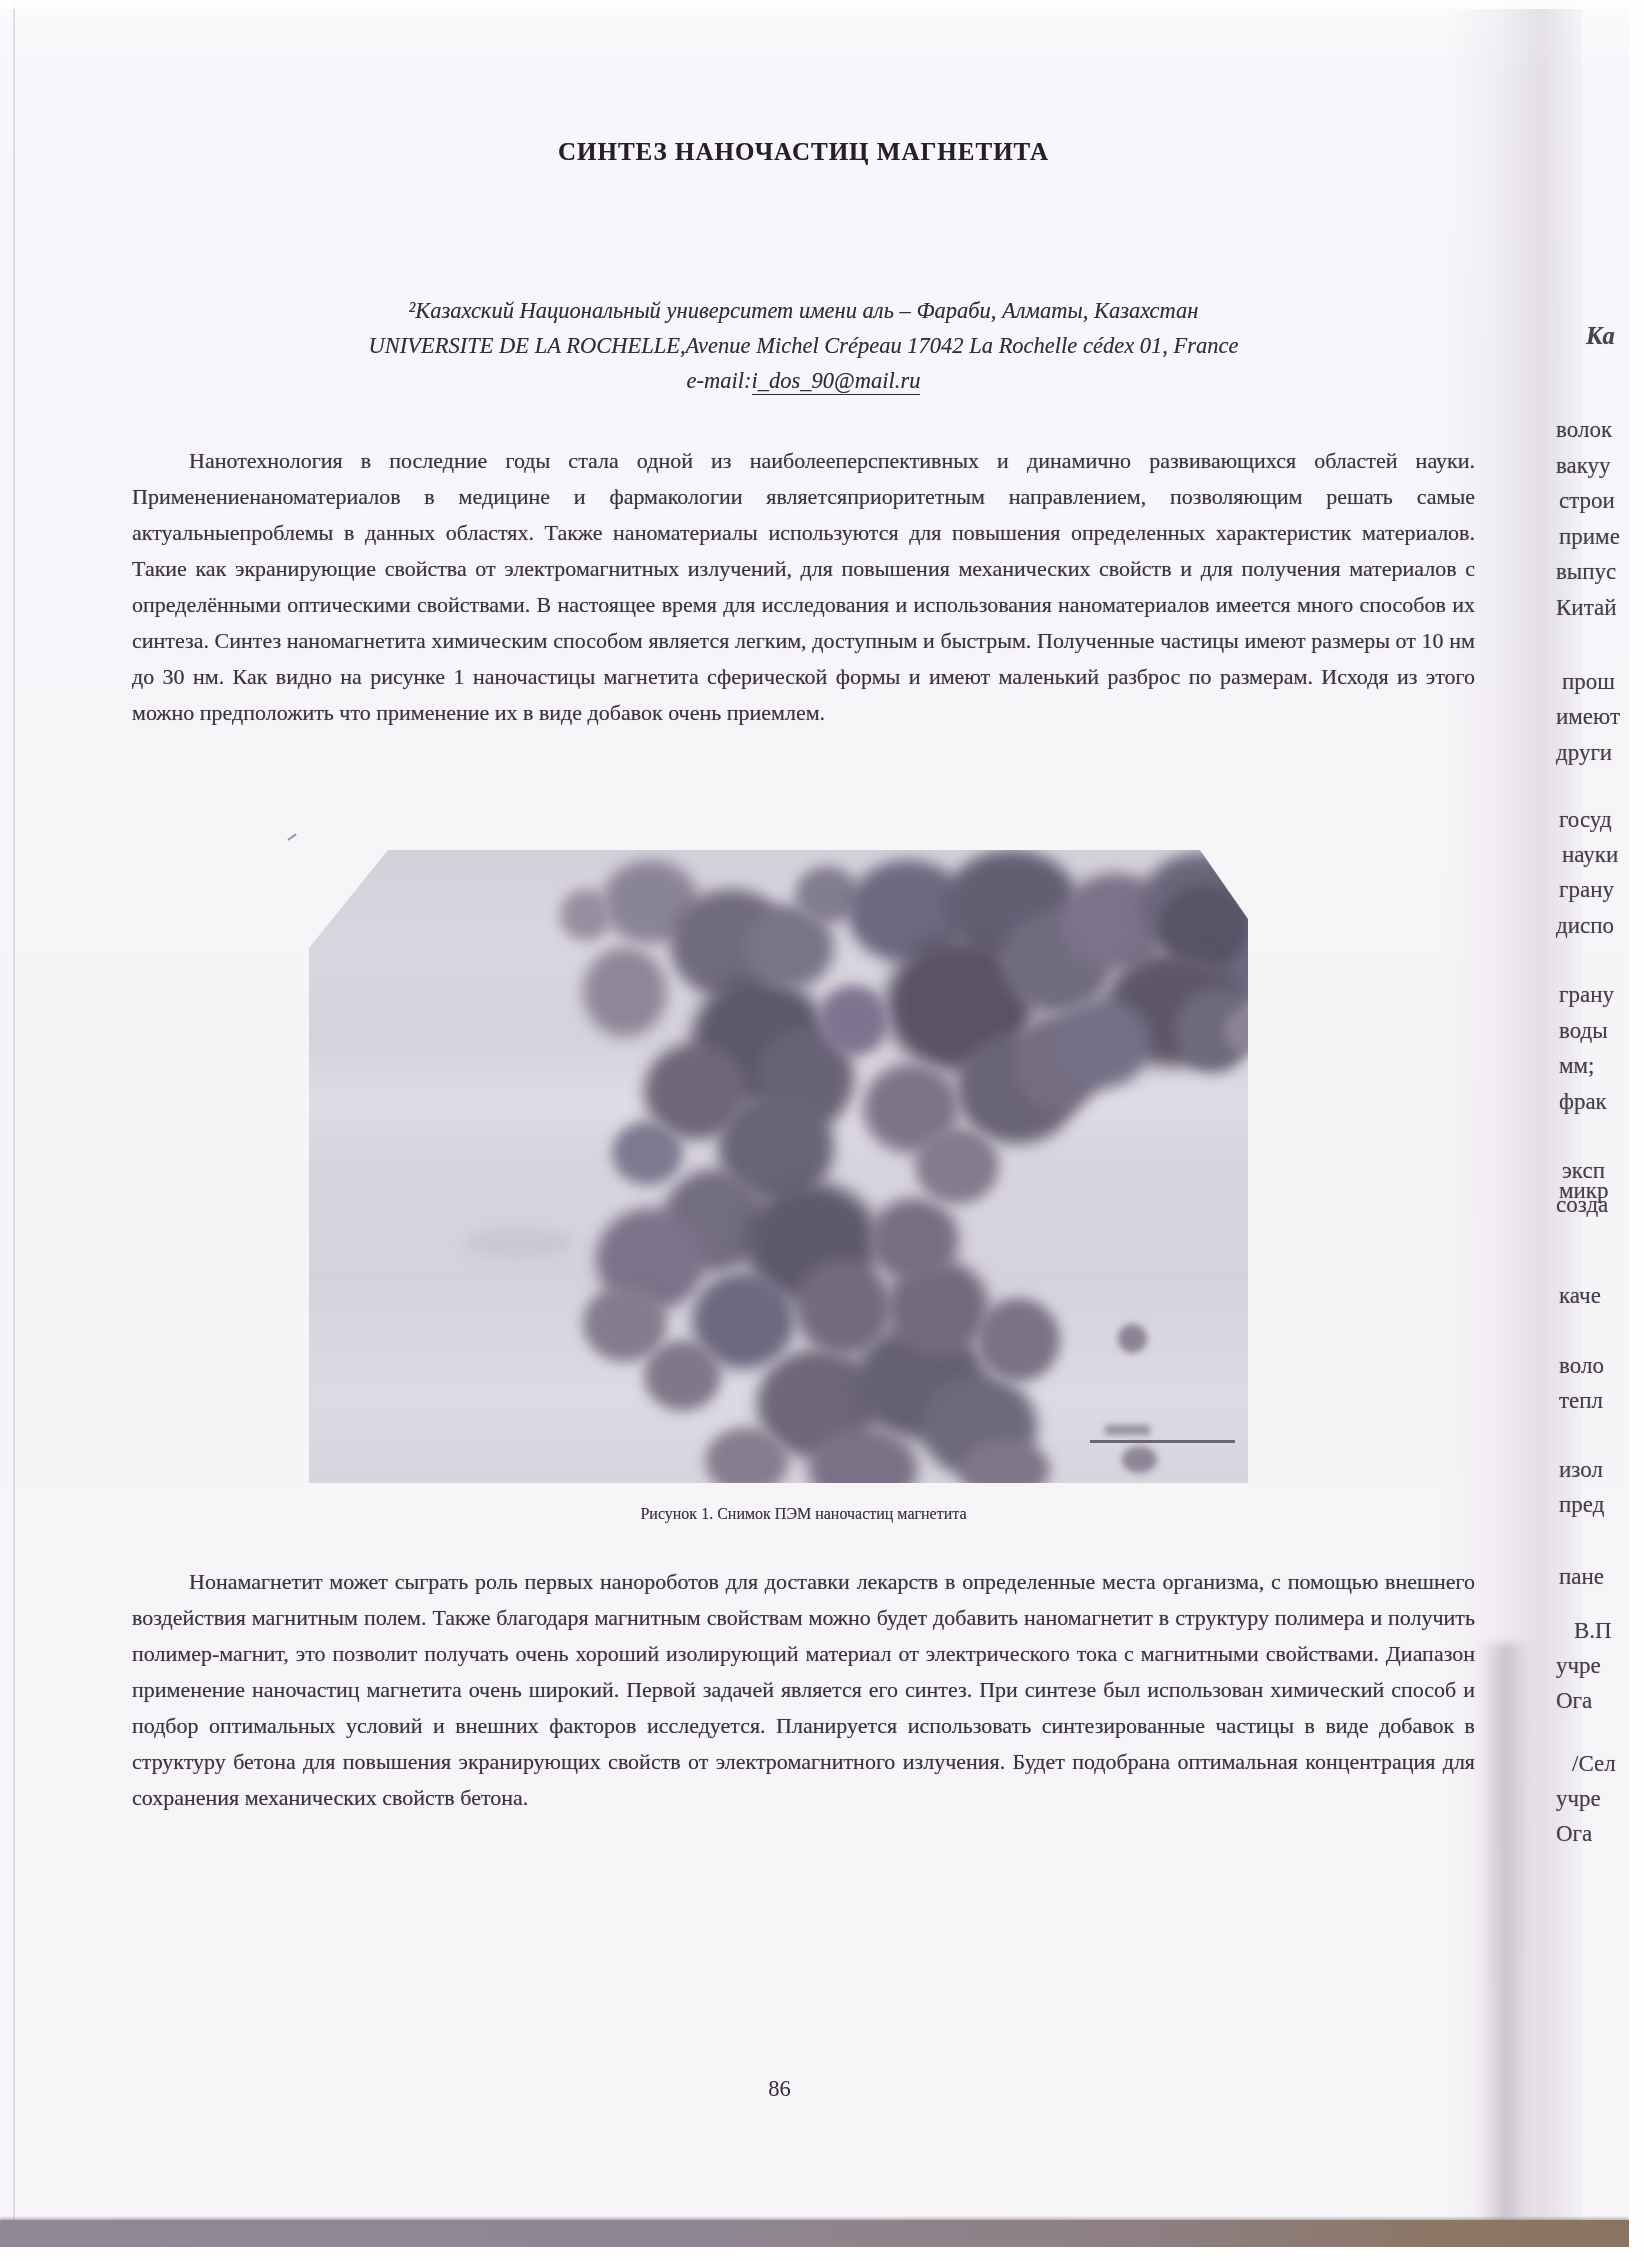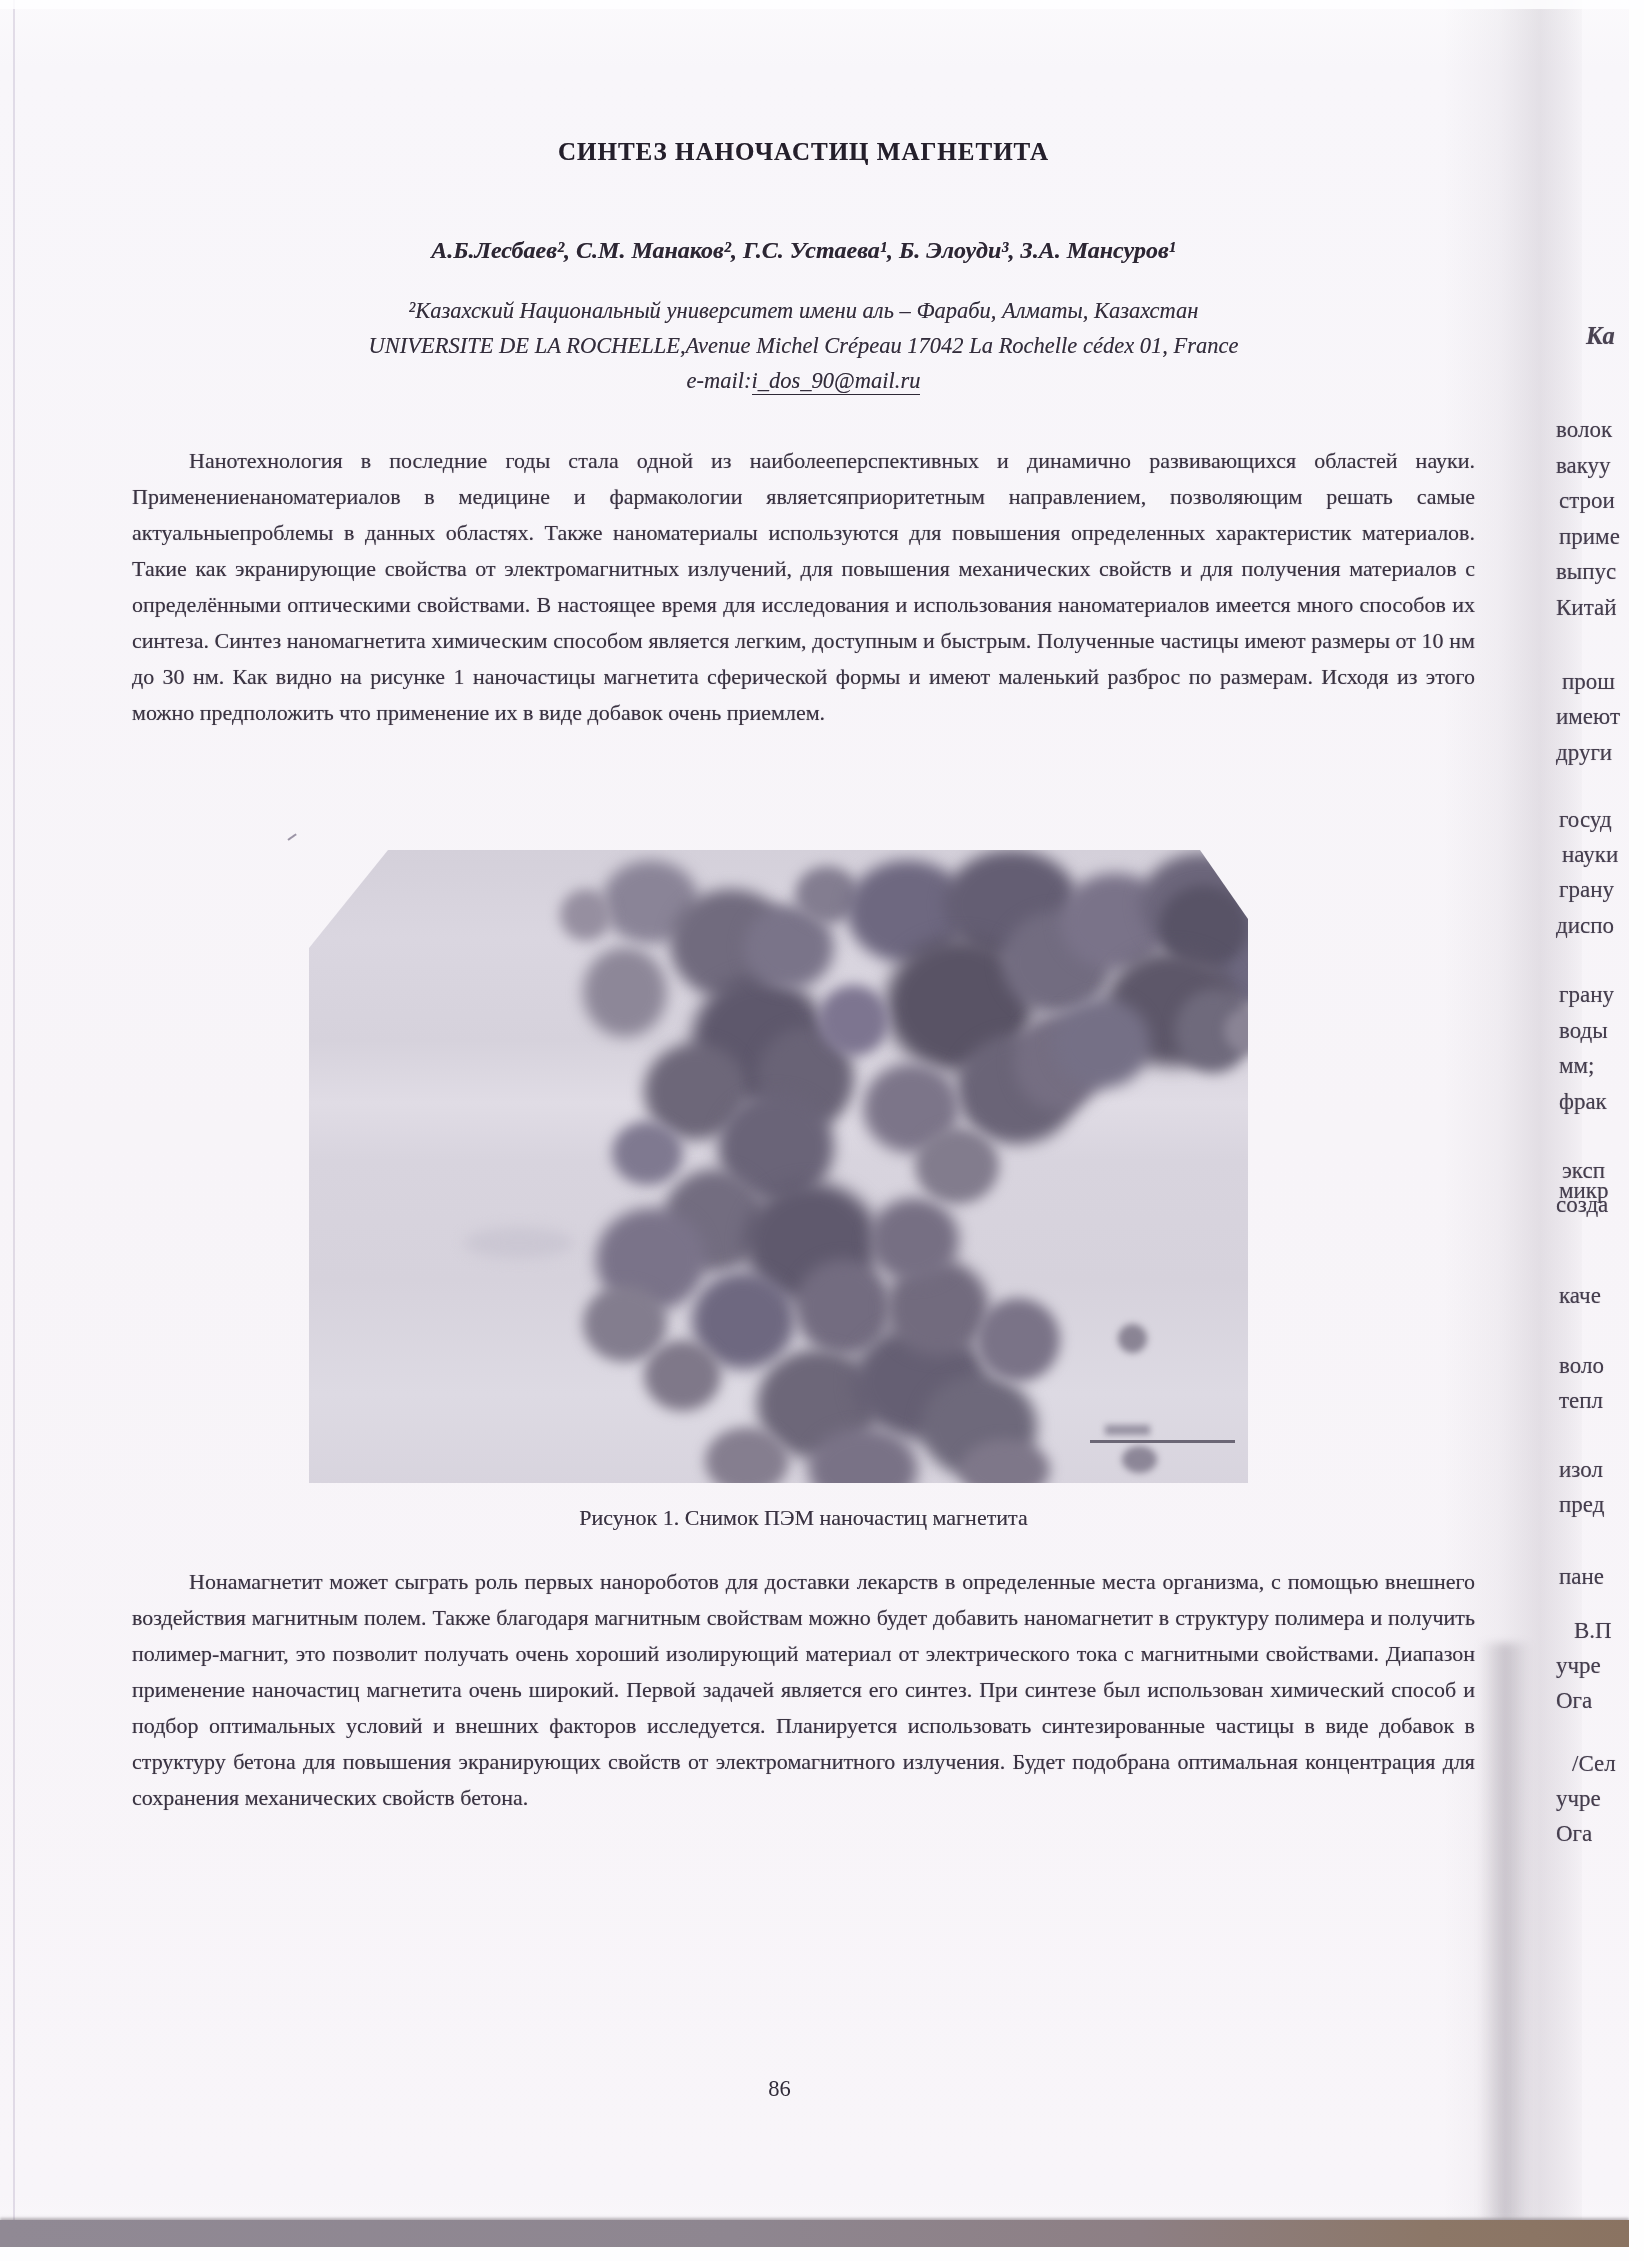--- a/index.html
+++ b/index.html
@@ -14,21 +14,21 @@
          text-shadow:0 0 0.6px rgba(40,32,50,.5);}
   .authors{top:237px;text-align:center;font-weight:bold;font-style:italic;font-size:24px;color:#2c2633;
          text-shadow:0 0 0.6px rgba(40,32,50,.45);}
   .affiliations{top:293px;text-align:center;font-style:italic;font-size:22.5px;line-height:35px;color:#332d3b;
          text-shadow:0 0 0.6px rgba(45,38,58,.45);}
   .email-link{border-bottom:1.9px solid #2e2936;padding-bottom:0.6px;}
   .para{position:absolute;text-align:justify;font-size:22px;line-height:36px;color:#3a3342;
         text-indent:57px;text-shadow:0 0 0.8px rgba(55,48,65,.5);}
   .para-1{top:443px;}
   .para-2{top:1564px;}
-  .caption{top:1505px;text-align:center;font-size:22px;color:#3a3342;text-shadow:0 0 0.6px rgba(55,48,65,.5);}
+  .caption{top:1505px;text-align:center;font-size:16px;color:#3a3342;text-shadow:0 0 0.6px rgba(55,48,65,.5);}
   .page-number{position:absolute;left:741px;top:2076px;width:77px;text-align:center;font-size:22.5px;color:#322c3a;}
 
   
   .photo{
     position:absolute;left:309px;top:850px;width:939px;height:633px;
     clip-path:polygon(79px 0,891px 0,939px 69px,939px 633px,0 633px,0 98px);
     background:linear-gradient(180deg,#d4d0da 0%,#dad6e0 14%,#d6d2dc 30%,#e0dce5 40%,#d8d4de 49%,#d6d2dc 68%,#dddae3 86%,#d8d4de 100%);
     filter:drop-shadow(0 0 1.3px rgba(70,64,82,.6));
   }
   .photo-inner{position:absolute;inset:0;}
@@ -56,21 +56,20 @@
 </style>
 </head>
 <body>
 
 <div class="scan">
 
   <div class="left-page-edge"></div>
 
   <div class="content title" style="position:absolute;">СИНТЕЗ НАНОЧАСТИЦ МАГНЕТИТА</div>
 
-  <div class="content authors" style="position:absolute;">А.Б.Лесбаев², С.М. Манаков², Г.С. Устаева¹, Б. Элоуди³, З.А. Мансуров¹</div>
 
   <div class="content affiliations" style="position:absolute;">
     <div>²Казахский Национальный университет имени аль – Фараби, Алматы, Казахстан</div>
     <div>UNIVERSITE DE LA ROCHELLE,Avenue Michel Crépeau 17042 La Rochelle cédex 01, France</div>
     <div><span>e-mail:</span><span class="email-link">i_dos_90@mail.ru</span></div>
   </div>
 
   <div class="content para para-1">Нанотехнология в последние годы стала одной из наиболееперспективных и динамично развивающихся областей науки. Применениенаноматериалов в медицине и фармакологии являетсяприоритетным направлением, позволяющим решать самые актуальныепроблемы в данных областях. Также наноматериалы используются для повышения определенных характеристик материалов. Такие как экранирующие свойства от электромагнитных излучений, для повышения механических свойств и для получения материалов с определёнными оптическими свойствами. В настоящее время для исследования и использования наноматериалов имеется много способов их синтеза. Синтез наномагнетита химическим способом является легким, доступным и быстрым. Полученные частицы имеют размеры от 10 нм до 30 нм. Как видно на рисунке 1 наночастицы магнетита сферической формы и имеют маленький разброс по размерам. Исходя из этого можно предположить что применение их в виде добавок очень приемлем.</div>
 
   <div class="photo">

